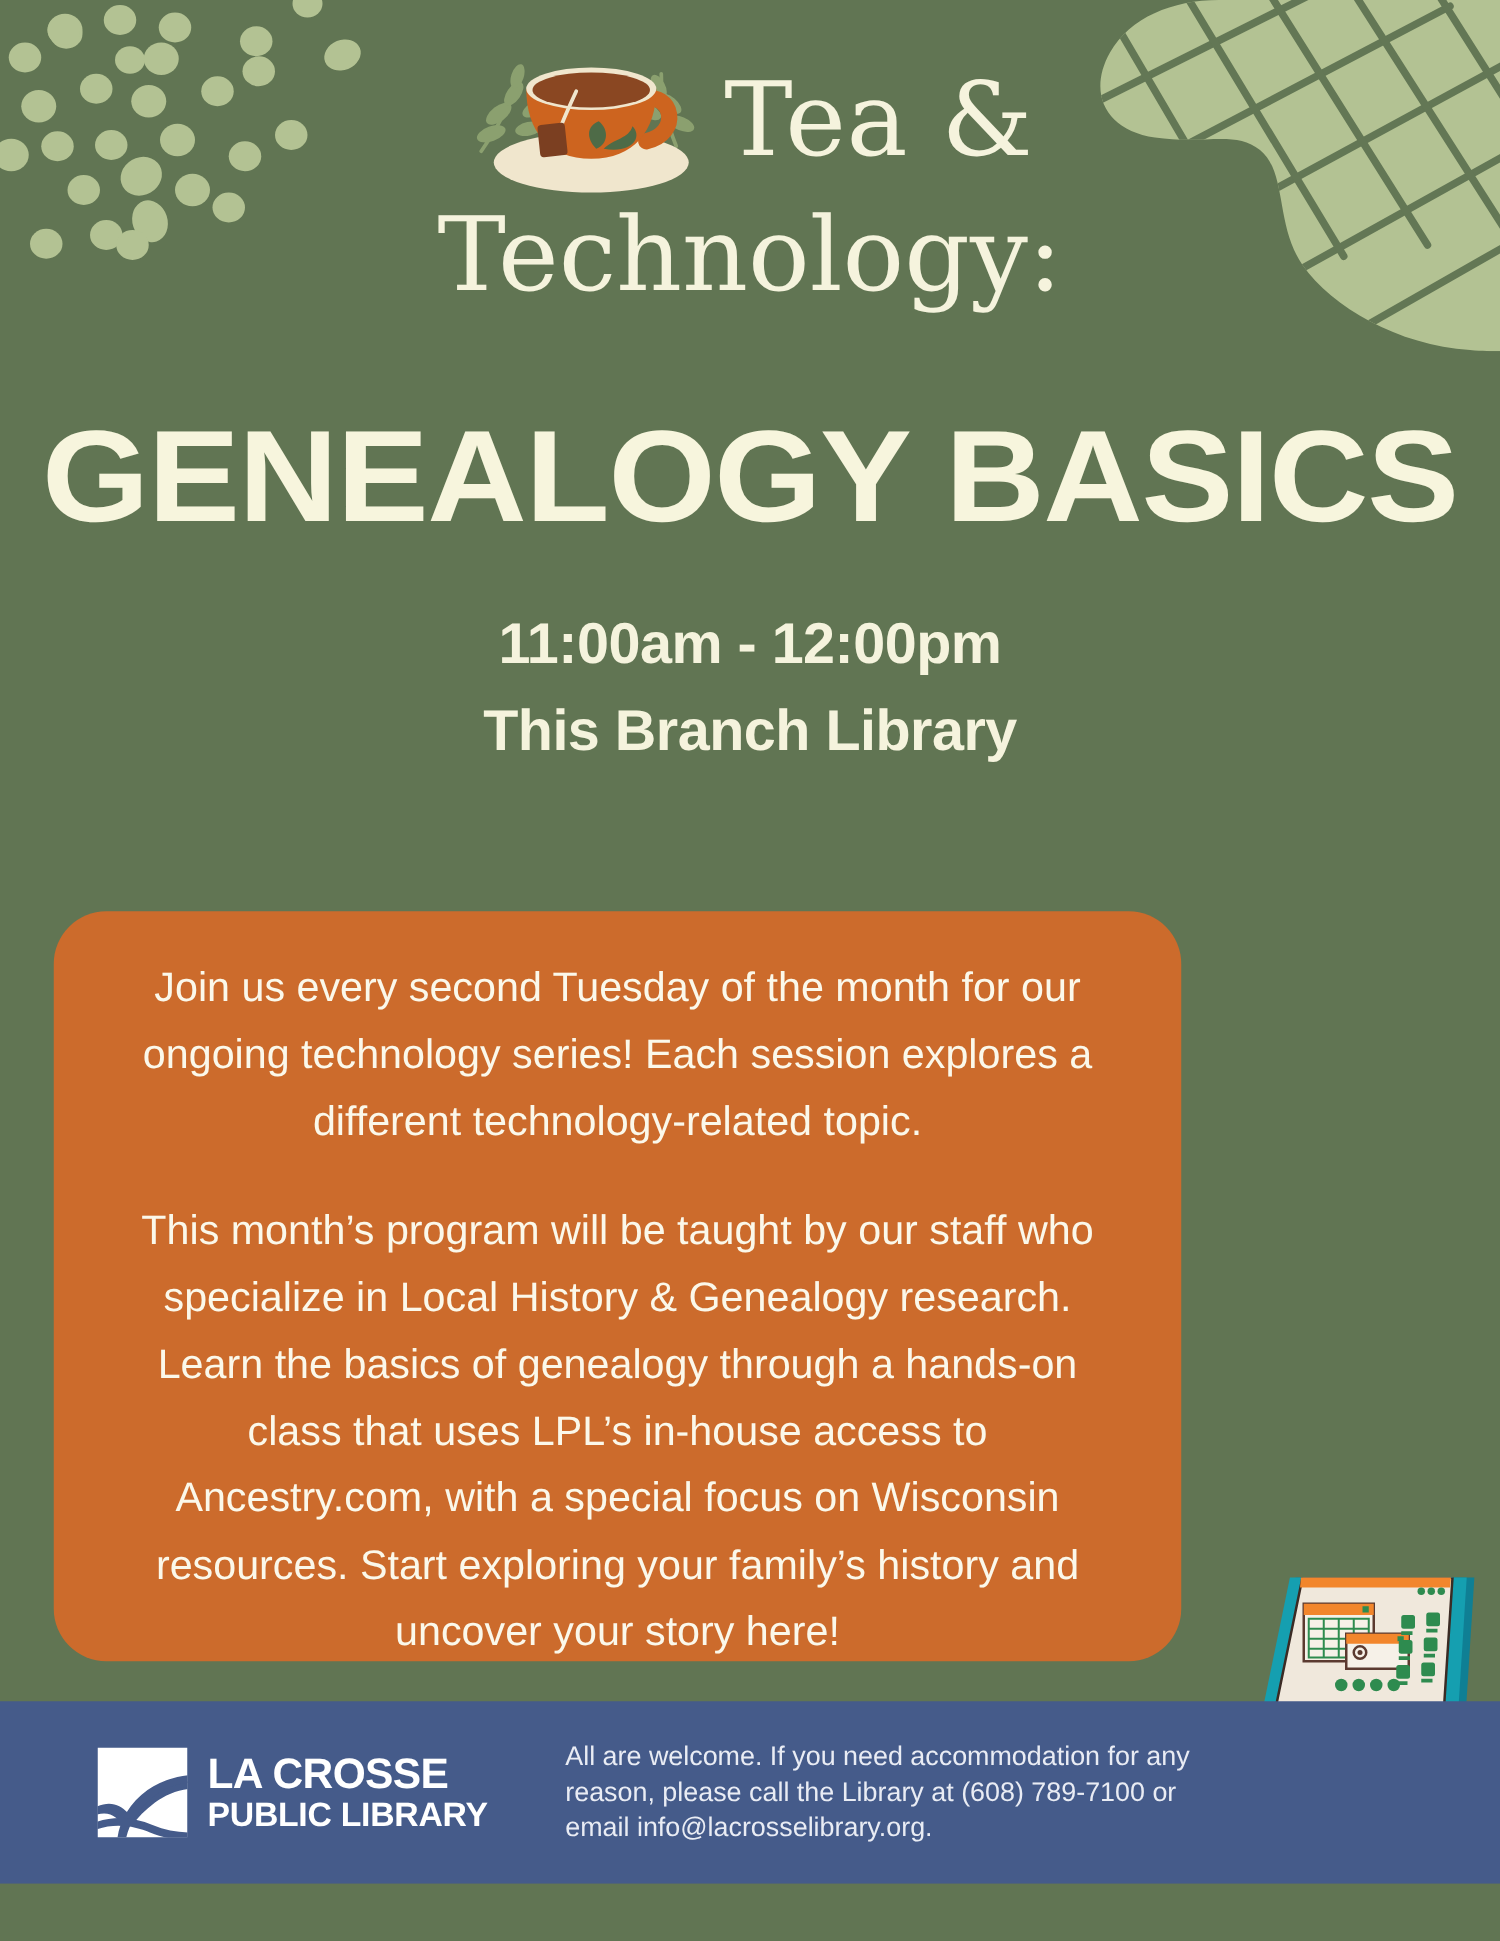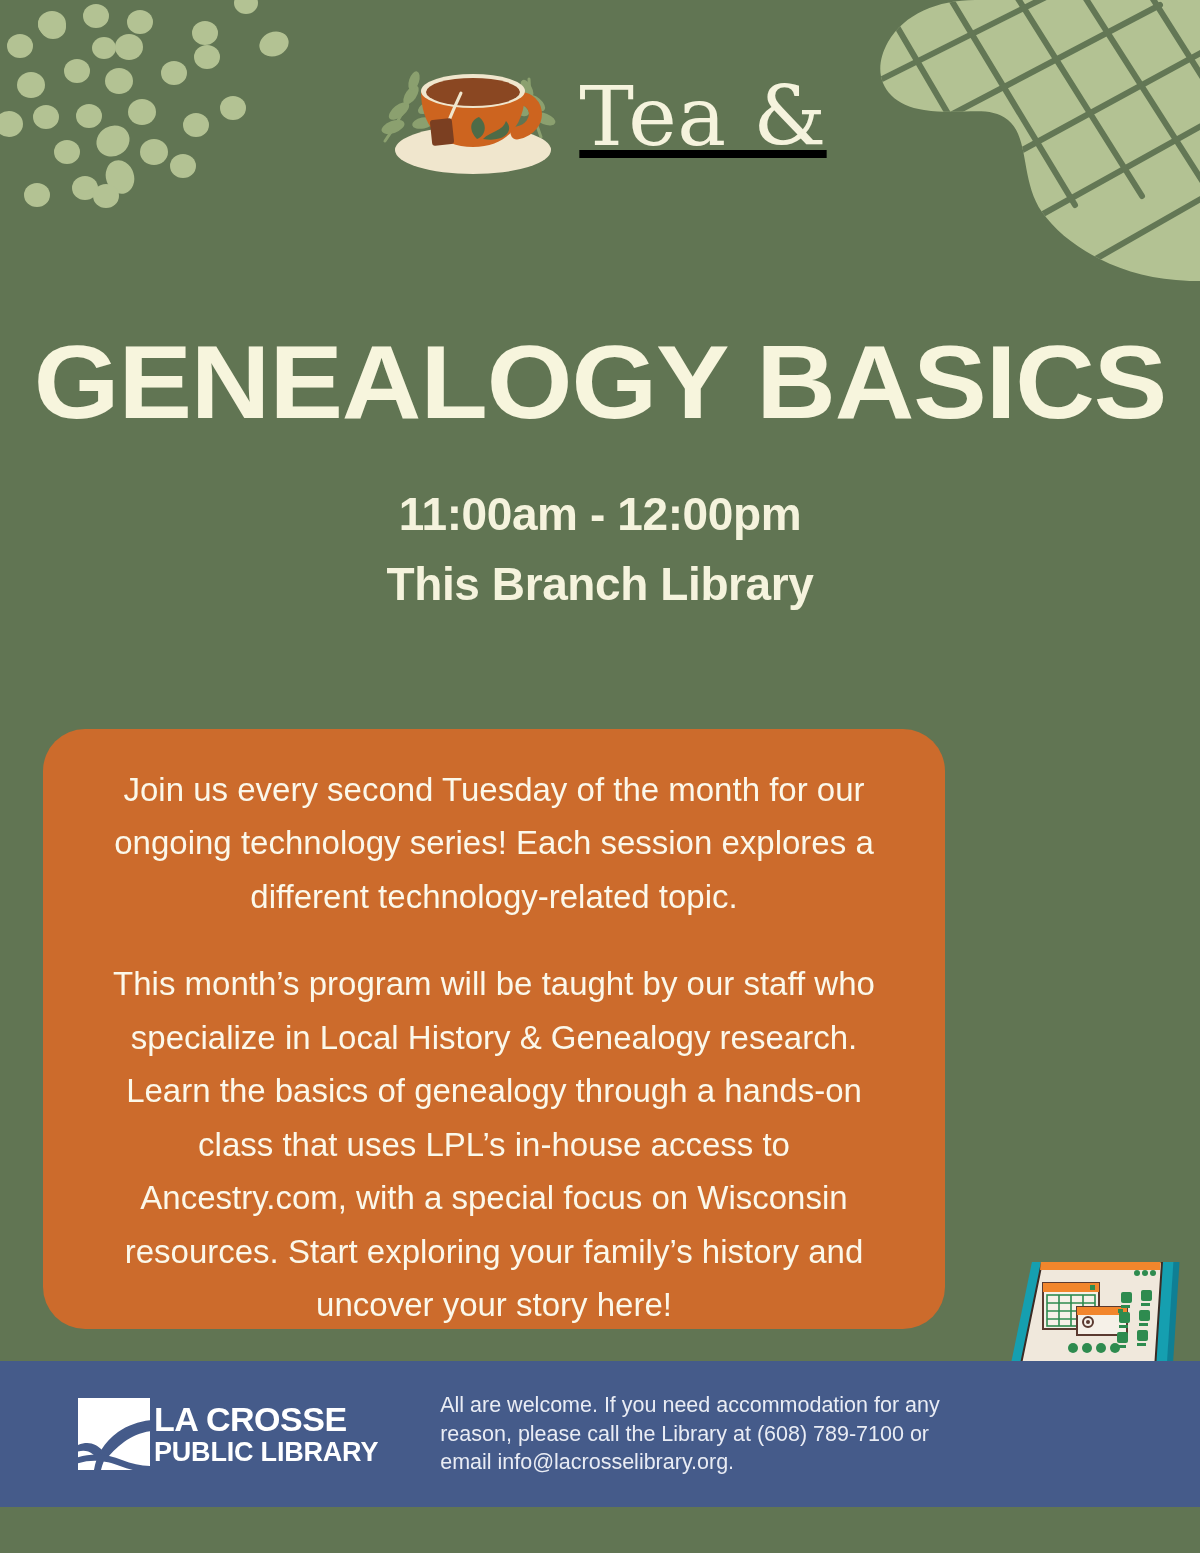--- a/index.html
+++ b/index.html
@@ -33,23 +33,22 @@
   .blob-svg {
     position: absolute;
     right: 0; top: 0;
     width: 340px; height: 300px;
   }
 
   
   .header {
     position: absolute;
     left: 0; right: 0;
-    top: 62px;
+    top: 42px;
     text-align: center;
-    text-decoration: underline;
   }
   .header-line1 {
     display: flex;
     align-items: center;
     justify-content: center;
     gap: 6px;
     height: 110px;
   }
   .teacup-svg {
     width: 200px;
@@ -145,21 +144,21 @@
     width: 100%;
     height: 146px;
     background: #455b8a;
     display: flex;
     align-items: center;
   }
   .logo-block {
     display: flex;
     align-items: center;
     margin-left: 78px;
-    gap: 4px;
+    gap: 16px;
   }
   .logo-mark {
     width: 72px;
     height: 72px;
     flex: 0 0 auto;
   }
   .logo-text {
     color: #ffffff;
     font-weight: 700;
     line-height: 1.0;
@@ -291,20 +290,21 @@
         <path d="M88,42 C82,55 78,64 75,72" stroke="#f0e6cd" stroke-width="3" fill="none" stroke-linecap="round"></path>
         <rect x="58" y="68" width="22" height="26" rx="3" fill="#7b3f21" transform="rotate(-6 69 81)"></rect>
 
         <g fill="#4e6b47">
           <path d="M104,88 C96,80 96,70 106,66 C114,72 114,84 104,88 Z"></path>
           <path d="M110,88 C118,80 130,80 133,70 C141,78 134,92 110,88 Z"></path>
         </g>
       </svg>
       <span class="script">Tea &amp;</span>
     </div>
+    <div class="header-line2">Technology:</div>
   </div>
 
   <div class="main-title">GENEALOGY BASICS</div>
 
   <div class="when-where">
     <div>11:00am - 12:00pm</div>
     <div>This Branch Library</div>
   </div>
 
   <div class="desc-panel">

